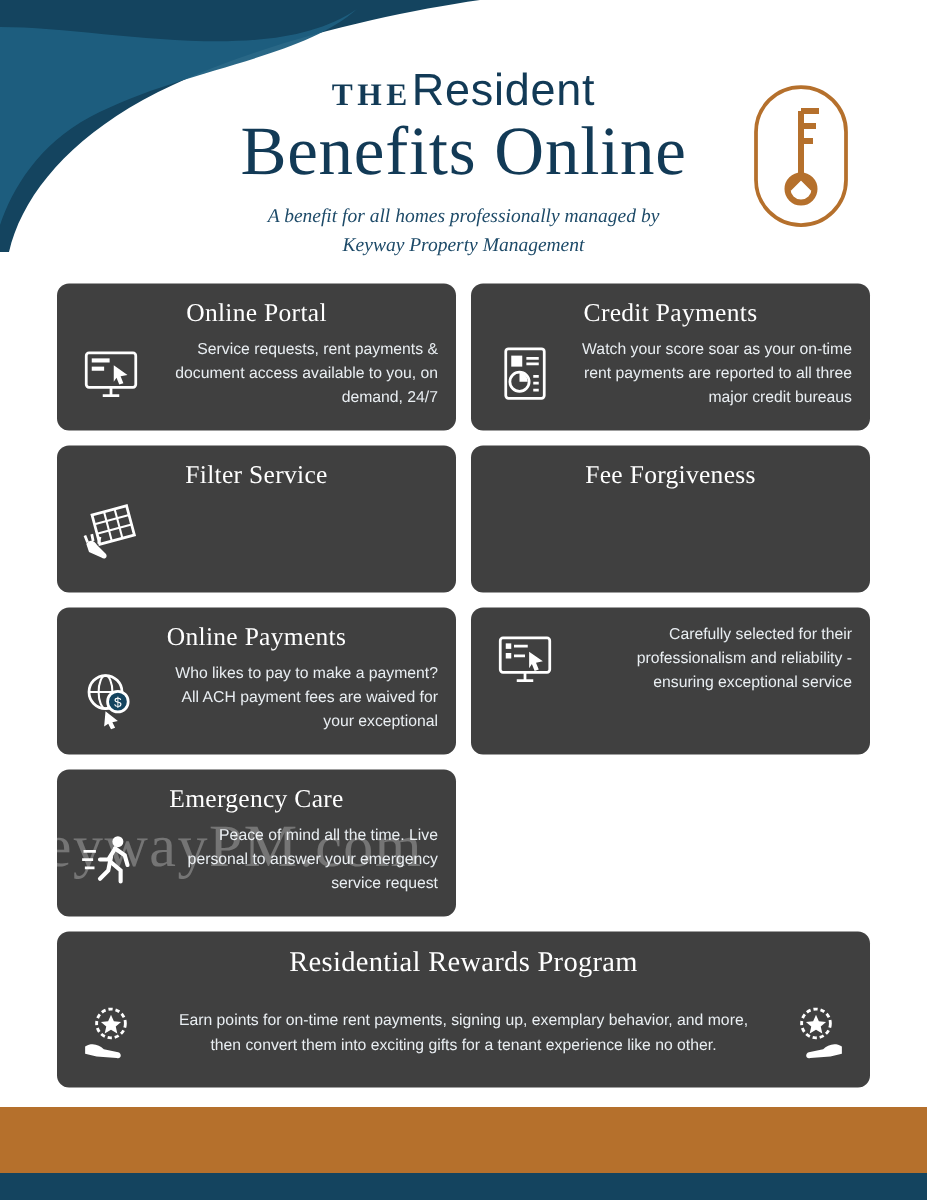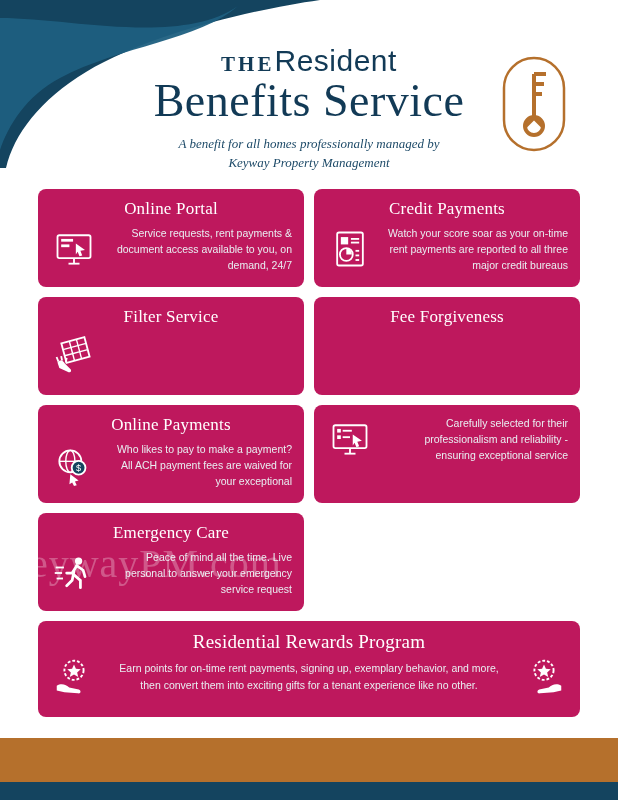--- a/index.html
+++ b/index.html
@@ -72,21 +72,21 @@
     height: 96px;
   }
   
   .grid {
     margin: 16px 38px 0 38px;
     display: grid;
     grid-template-columns: 1fr 1fr;
     gap: 10px;
   }
   .card {
-    background: #be185d;
+    background: #404040;
     border-radius: 8px;
     padding: 10px 12px 12px 12px;
     color: #ffffff;
     min-height: 98px;
     position: relative;
   }
   .card.wide {
     grid-column: 1 / span 2;
     min-height: 96px;
   }
@@ -120,21 +120,21 @@
   }
   .card.wide .card-body {
     justify-content: center;
     gap: 10px;
   }
   .card.wide .card-text {
     text-align: center;
     font-size: 10.5px;
     line-height: 1.6;
   }
-  .card.wide .card-title { font-size: 19px; margin-bottom: 0; }
+  .card.wide .card-title { font-size: 19px; margin-bottom: 12px; }
   
   .watermark {
     position: absolute;
     top: 540px;
     left: 0;
     width: 618px;
     text-align: left;
     font-family: "Liberation Serif", serif;
     font-size: 40px;
     color: rgba(255,255,255,0.28);
@@ -169,21 +169,21 @@
   <svg class="swoosh" viewBox="0 0 320 170">
     <path d="M0,0 L320,0 C250,10 150,34 86,72 C40,100 14,134 6,168 L0,168 Z" fill="#14445f"></path>
     <path d="M0,18 C70,18 180,46 238,6 C200,40 120,46 60,78 C26,96 8,126 0,150 Z" fill="#1d5f80" opacity="0.95"></path>
   </svg>
 
   <div class="header">
     <div class="title-line1">
       <span class="the">THE</span>
       <span class="resident">Resident</span>
     </div>
-    <div class="benefits">Benefits Service</div>
+    <div class="benefits">Benefits Online</div>
     <div class="subtitle">
       <div>A benefit for all homes professionally managed by</div>
       <div>Keyway Property Management</div>
     </div>
 
     <svg class="logo-mark" viewBox="0 0 64 96">
       <rect x="2" y="2" width="60" height="92" rx="30" fill="none" stroke="#b5702c" stroke-width="2.5"></rect>
       <path d="M32 18 L32 62" stroke="#b5702c" stroke-width="4" fill="none"></path>
       <path d="M32 18 L44 18 M32 28 L42 28 M32 38 L40 38" stroke="#b5702c" stroke-width="4" fill="none"></path>
       <circle cx="32" cy="70" r="9" fill="none" stroke="#b5702c" stroke-width="4"></circle>

